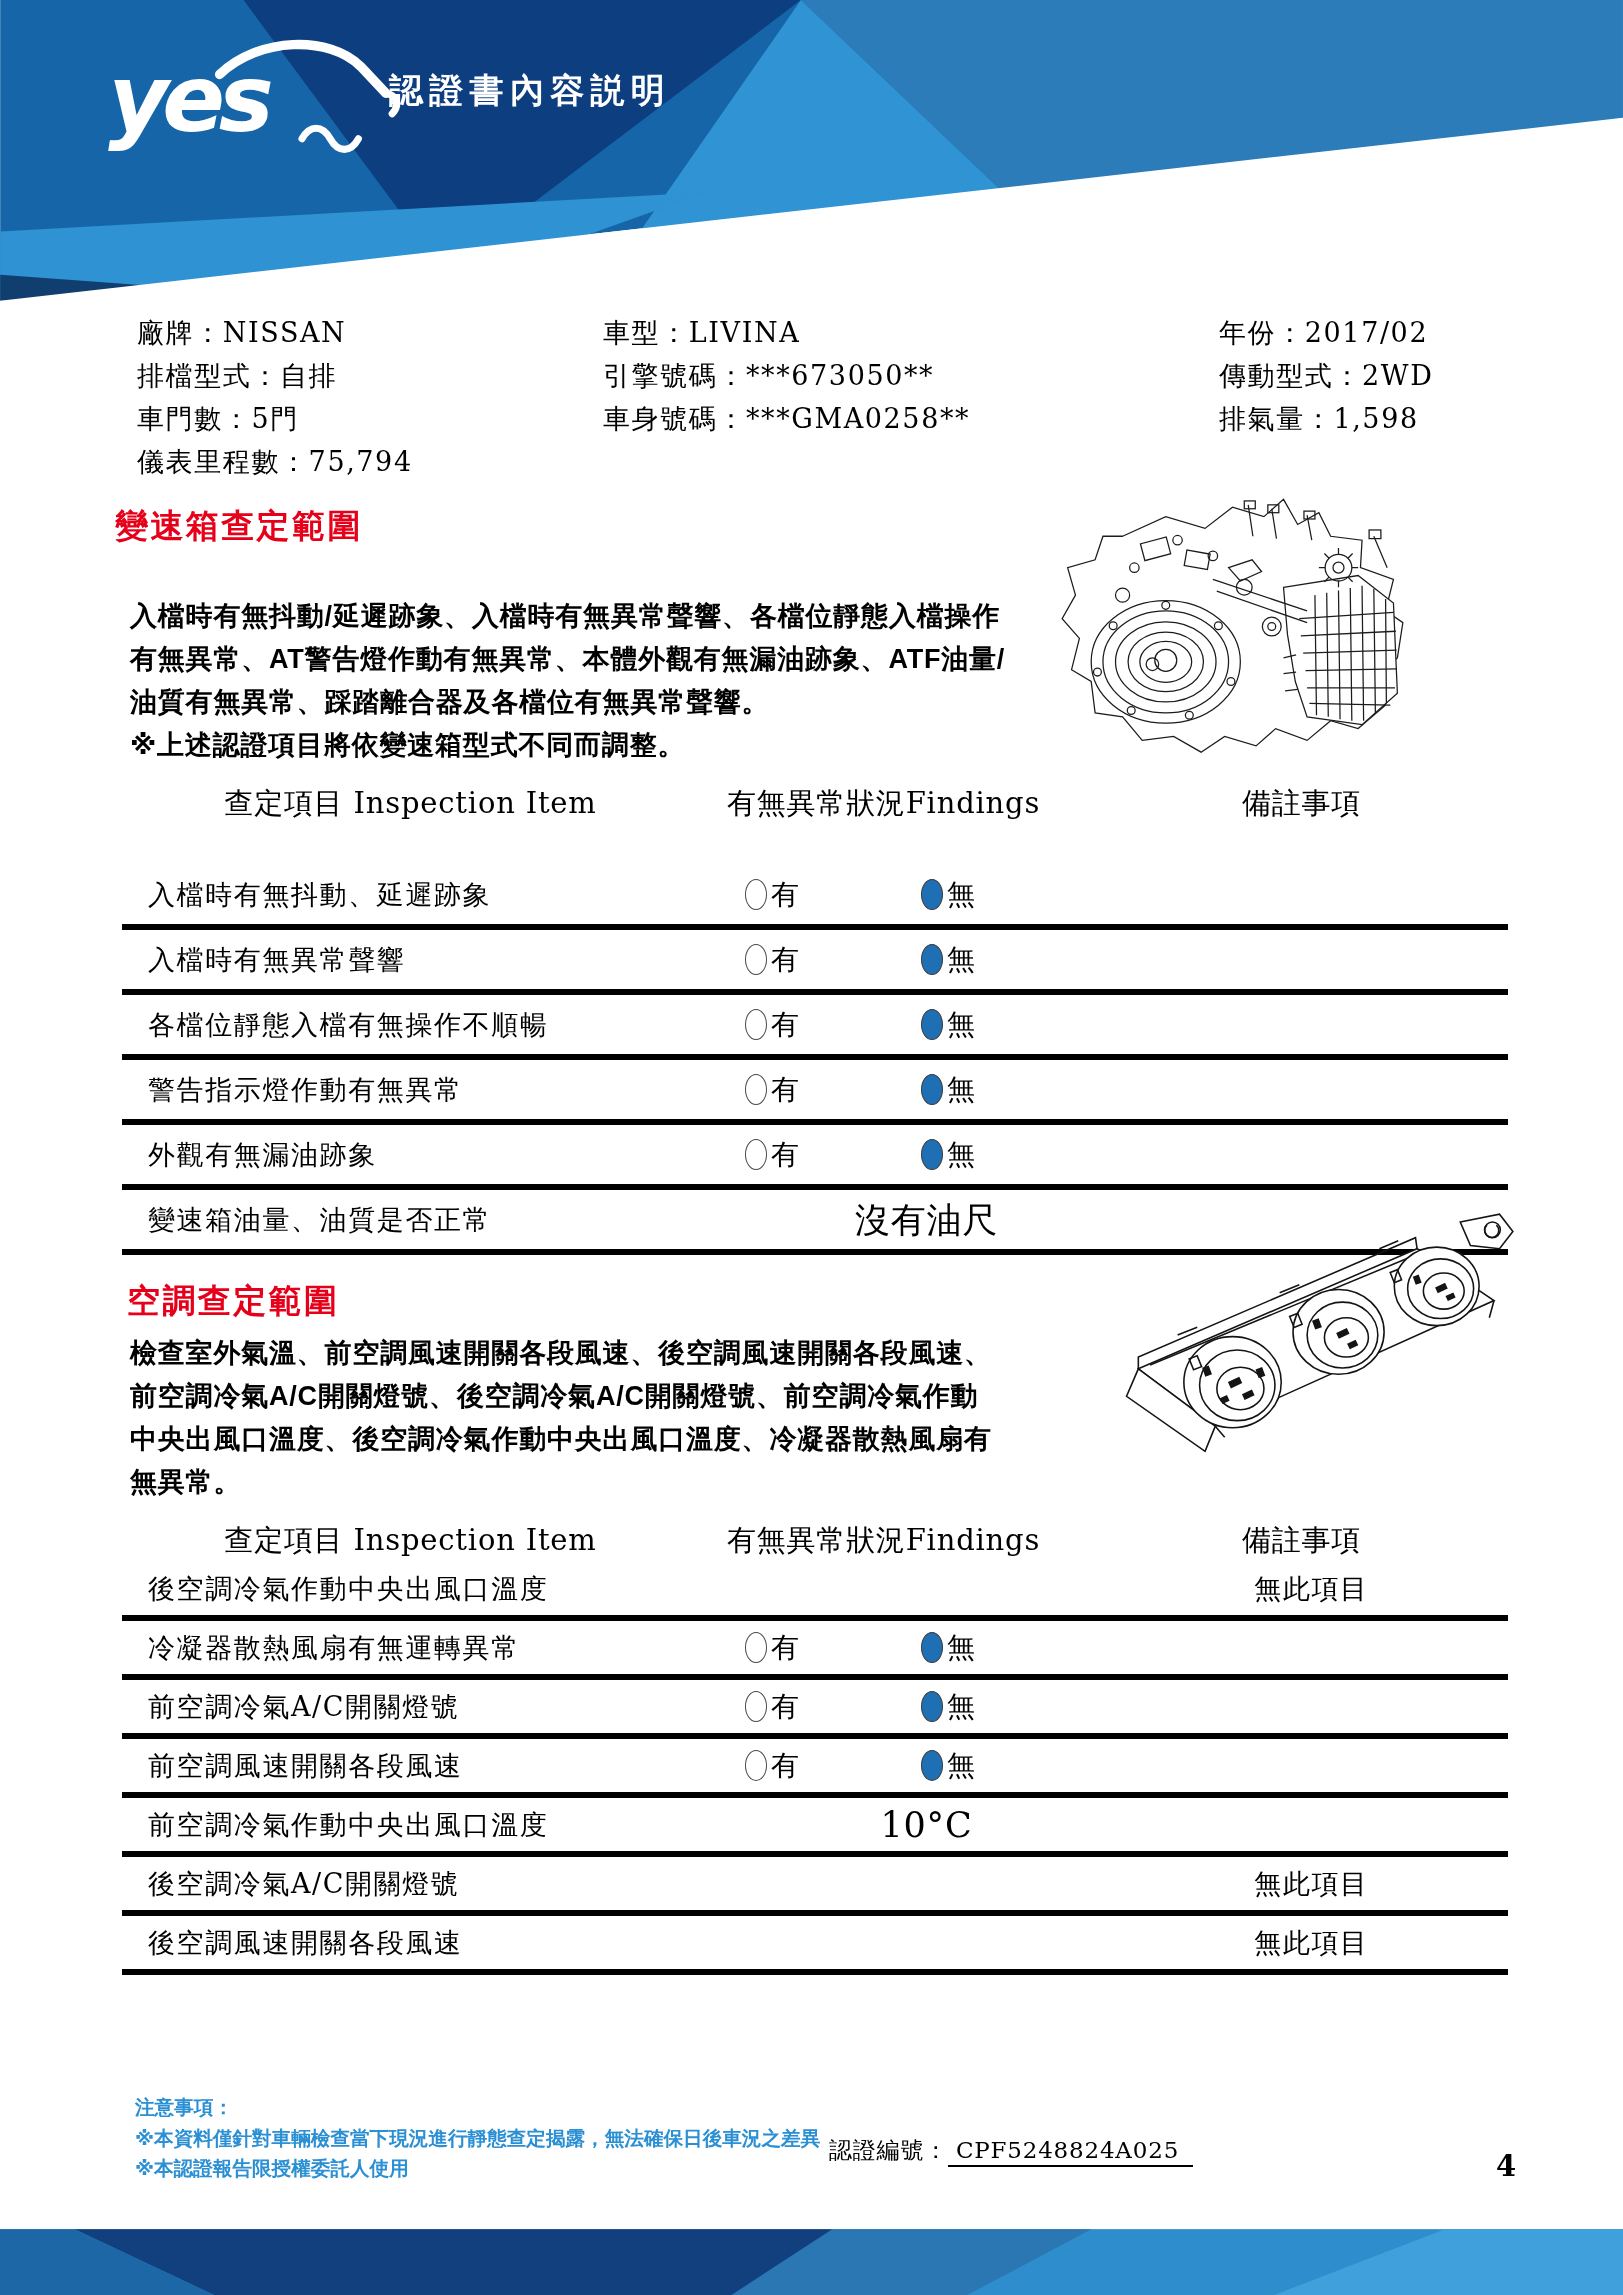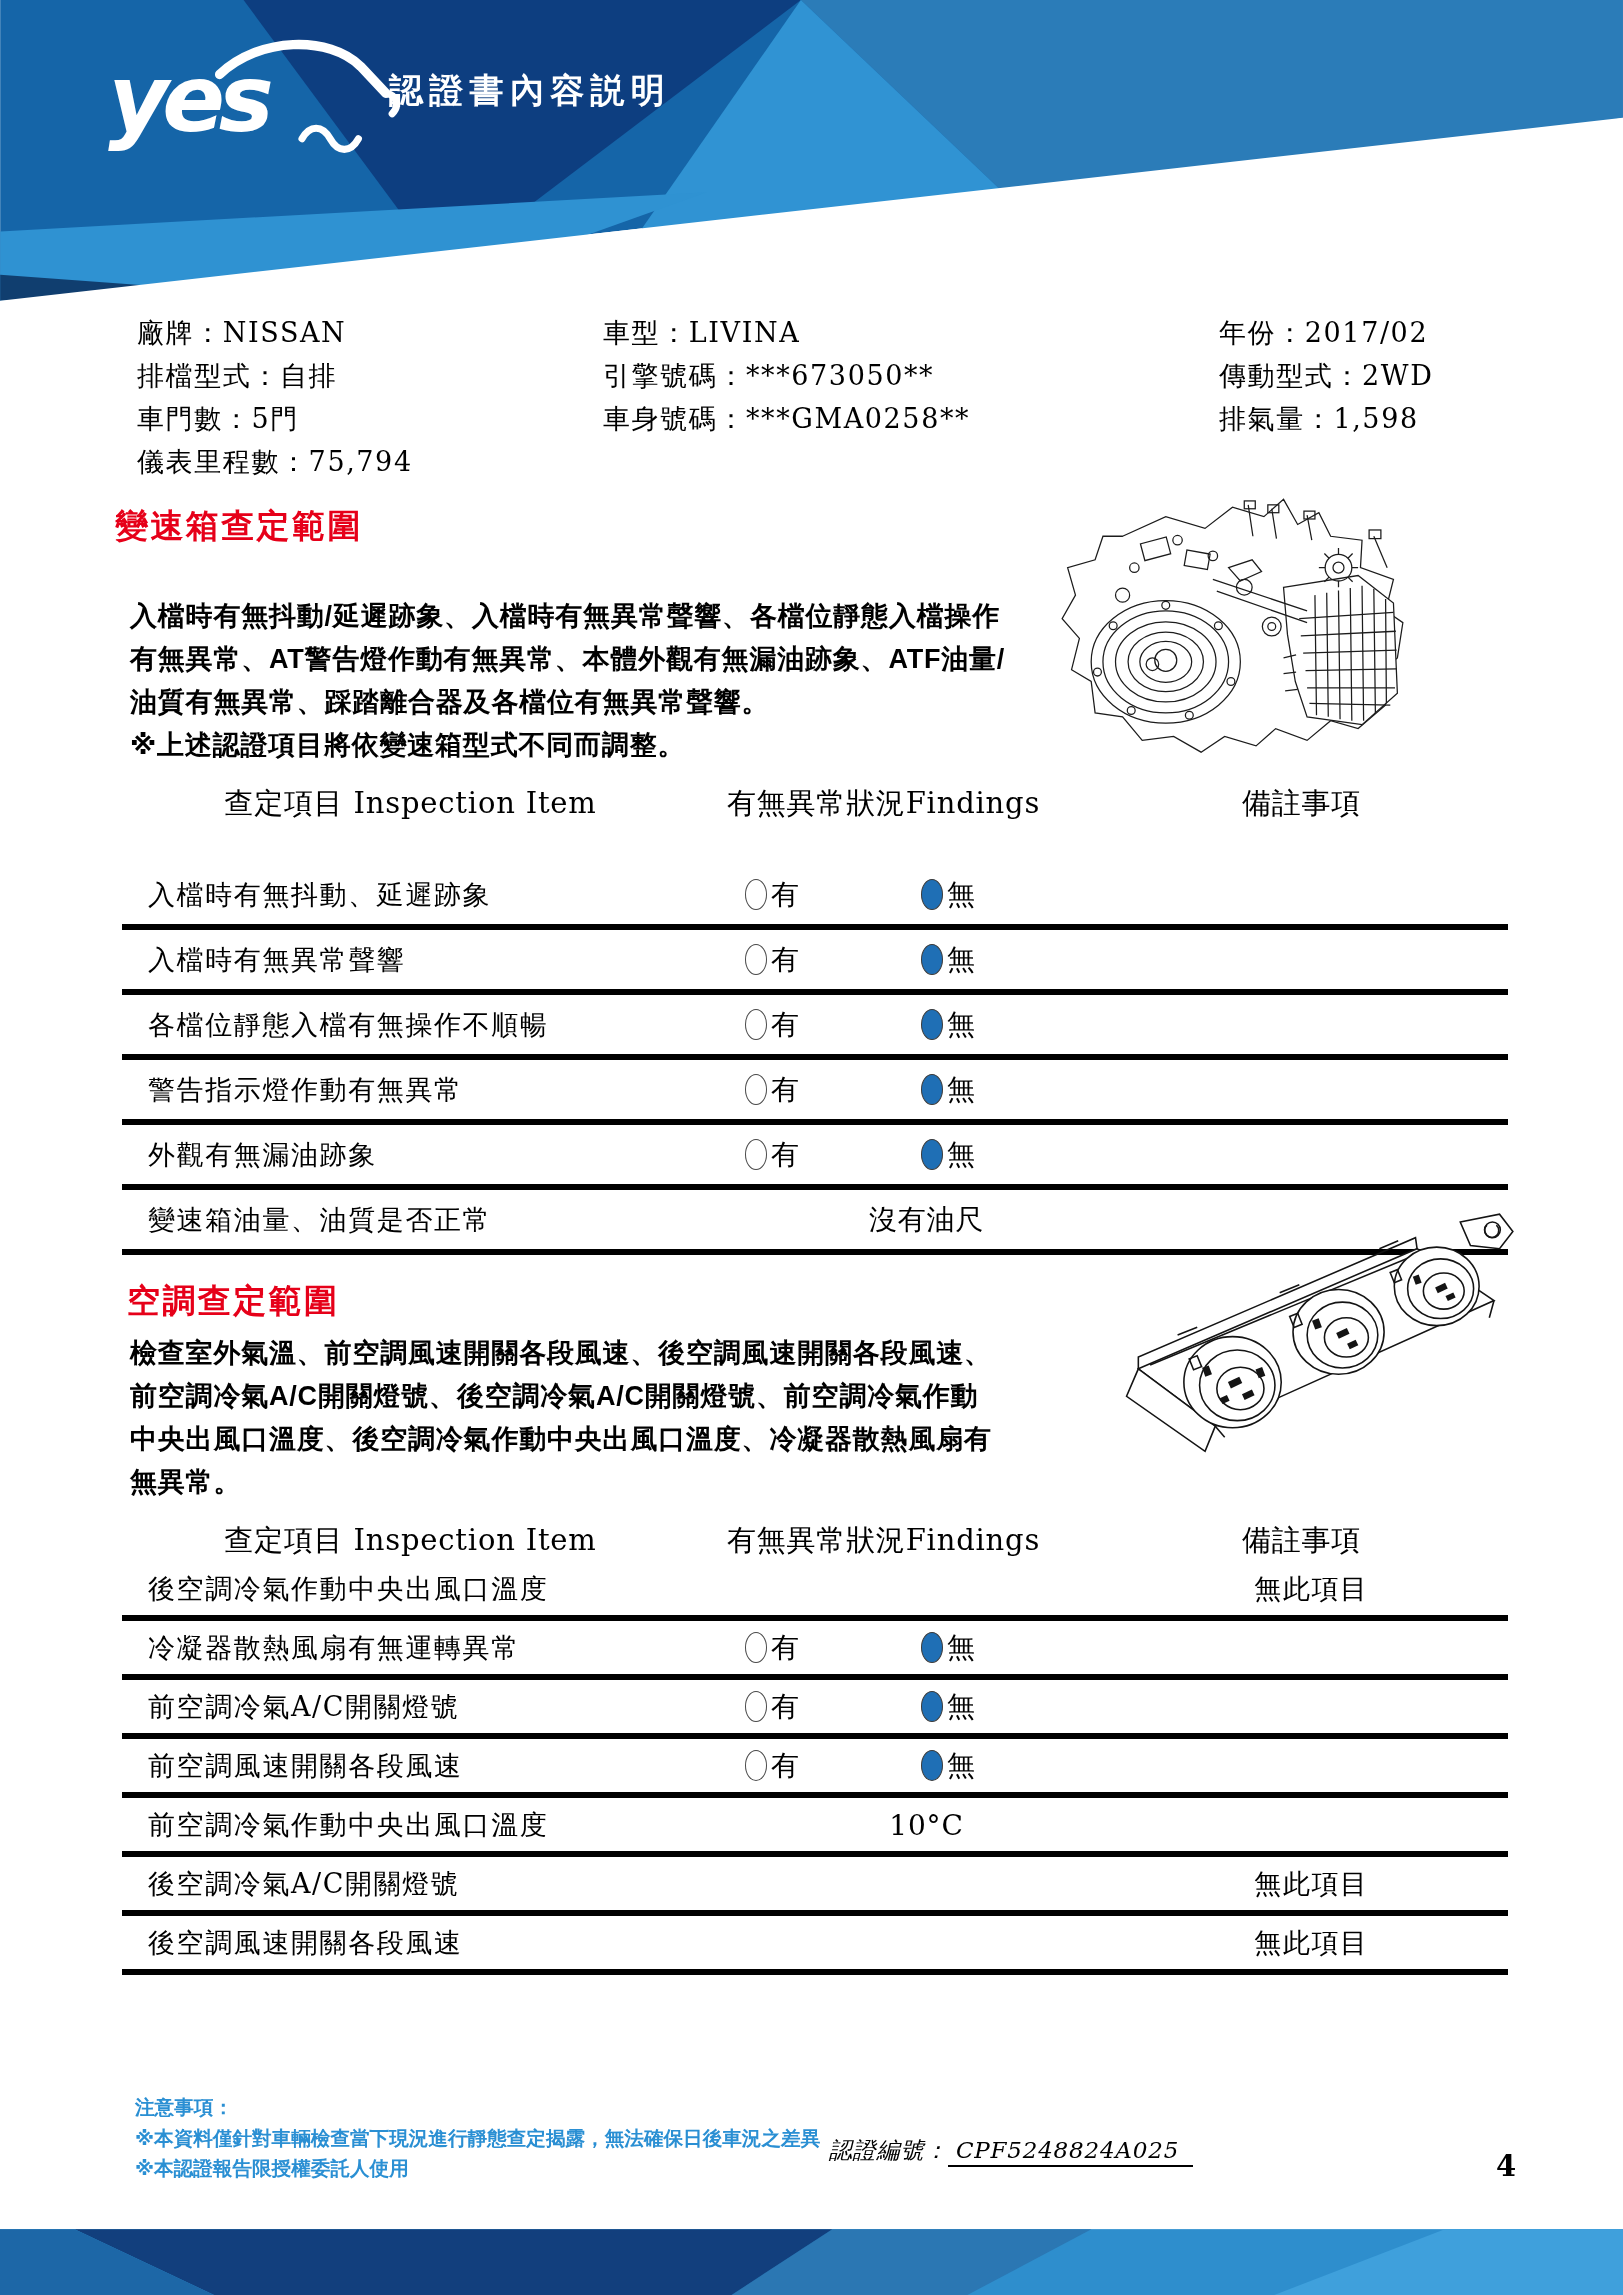--- a/index.html
+++ b/index.html
@@ -46,38 +46,38 @@
   .radio-group.yes{left:623px;}
   .radio-group.no{left:799px;}
   .radio-dot{
     display:inline-block;width:22px;height:31px;border:1.6px solid #4a4a4a;
     border-radius:50%;background:#fff;box-sizing:border-box;
   }
   .radio-dot.filled{background:#1f6fb5;border-color:#3c3c3c;}
   .radio-label{font-size:28px;margin-left:3.9px;}
   .finding-text{
     position:absolute;left:628px;width:353px;top:50%;transform:translateY(-50%);
-    font-size:28px;text-align:center;letter-spacing:0.8px;
+    font-size:35px;text-align:center;letter-spacing:0.8px;
   }
   .cell-remark{
     position:absolute;left:1009px;width:361px;top:50%;transform:translateY(-50%);
     font-size:27px;text-align:center;letter-spacing:1.6px;
   }
   
   .illu{position:absolute;}
   
   .notes{
     position:absolute;left:135px;top:2092px;
     font-family:"Liberation Sans","DejaVu Sans",sans-serif;
     font-weight:700;font-size:19.6px;color:#2a8fd3;
   }
   .notes .nhead{height:31px;line-height:31px;}
   .notes .line{height:30px;line-height:30px;white-space:nowrap;}
   .cert{
-    position:absolute;left:829px;top:2135px;font-size:23px;letter-spacing:0.8px;white-space:nowrap;font-style:italic;
+    position:absolute;left:829px;top:2135px;font-size:23px;letter-spacing:0.8px;white-space:nowrap;
   }
   .cert .code{border-bottom:2.4px solid #000;padding:0 14px 1.6px 7.9px;}
   .pagenum{position:absolute;left:1496px;top:2149px;font-size:29px;font-weight:700;}
   .ftr-svg{position:absolute;left:0;top:2229px;}
 </style>
 </head>
 <body>
 
 <div class="page">
 

